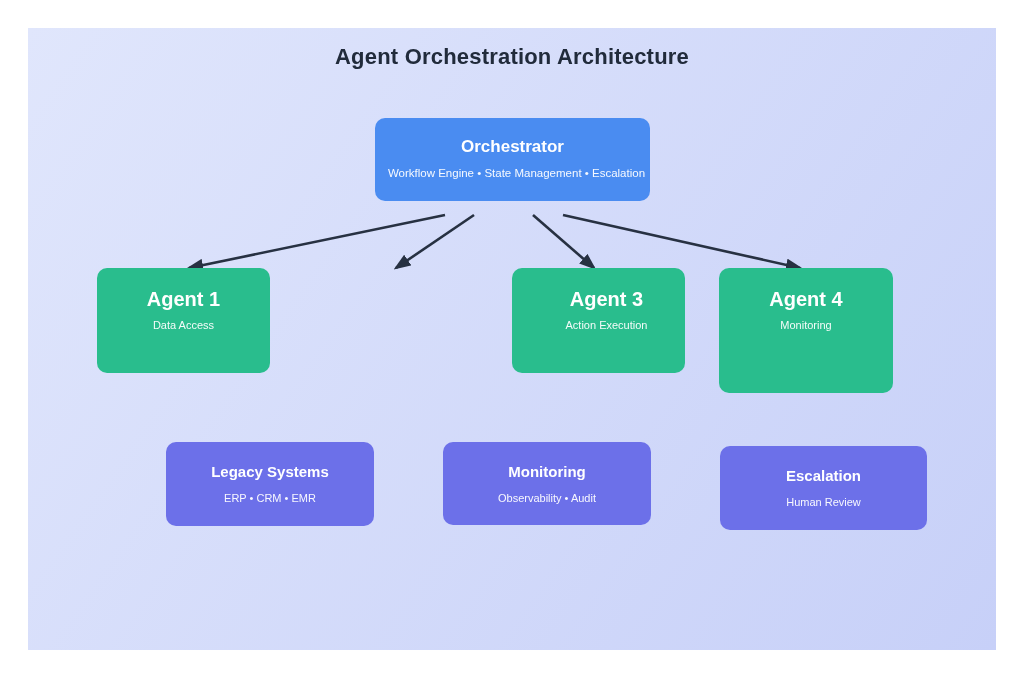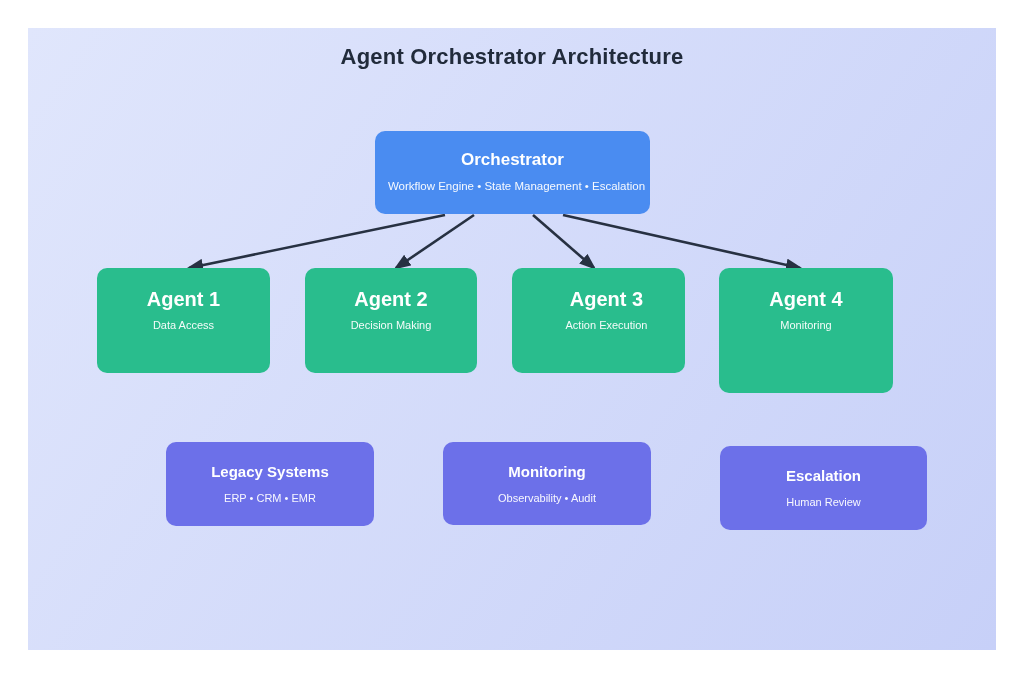--- a/index.html
+++ b/index.html
@@ -70,36 +70,36 @@
     color:rgba(255,255,255,.95);
   }
   .node.blue{ background:var(--node-blue); padding-top:19px; }
   .node.blue .node-title{ font-size:17px; }
   .node.blue .node-subtitle{ font-size:11.5px;padding-left:8px; }
   .node.green{ background:var(--node-green); padding-top:21px; }
   .node.green .node-title{ font-size:20px; }
   .node.purple{ background:var(--node-purple); padding-top:20px; }
   .node.purple .node-title{ font-size:15px; }
 
-  .node.orchestrator{ left:375px; top:131px; width:275px; height:83px; }
+  .node.orchestrator{ left:375px; top:118px; width:275px; height:83px; }
   .node.agent1{ left:97px;  top:268px; width:173px; height:105px; }
   .node.agent2{ left:305px; top:268px; width:172px; height:105px; }
   .node.agent3{ left:512px; top:268px; width:173px; height:105px;padding-left:16px; }
   .node.agent4{ left:719px; top:268px; width:174px; height:125px; }
   .node.legacy{     left:166px; top:442px; width:208px; height:84px; }
   .node.monitoring{ left:443px; top:442px; width:208px; height:83px; }
   .node.escalation{ left:720px; top:446px; width:207px; height:84px; }
 </style>
 </head>
 <body>
 
 <div class="page">
   <div class="panel"></div>
 
-  <div class="main-title">Agent Orchestrator Architecture</div>
+  <div class="main-title">Agent Orchestration Architecture</div>
 
   <svg class="edges" viewBox="0 0 1024 678" xmlns="http://www.w3.org/2000/svg">
     <defs>
       <marker id="arrowhead" viewBox="0 0 12 9" refX="10" refY="4.5" markerWidth="17" markerHeight="13" markerUnits="userSpaceOnUse" orient="auto">
         <path class="head" d="M0,0 L12,4.5 L0,9 Z"></path>
       </marker>
     </defs>
     <line x1="445" y1="215" x2="189" y2="268" marker-end="url(#arrowhead)"></line>
     <line x1="474" y1="215" x2="396" y2="268" marker-end="url(#arrowhead)"></line>
     <line x1="533" y1="215" x2="594" y2="268" marker-end="url(#arrowhead)"></line>
@@ -109,24 +109,20 @@
   <div class="node blue orchestrator">
     <div class="node-title">Orchestrator</div>
     <div class="node-subtitle">Workflow Engine • State Management • Escalation</div>
   </div>
 
   <div class="node green agent1">
     <div class="node-title">Agent 1</div>
     <div class="node-subtitle">Data Access</div>
   </div>
 
-  <div class="node green agent2">
-    <div class="node-title">Agent 2</div>
-    <div class="node-subtitle">Decision Making</div>
-  </div>
 
   <div class="node green agent3">
     <div class="node-title">Agent 3</div>
     <div class="node-subtitle">Action Execution</div>
   </div>
 
   <div class="node green agent4">
     <div class="node-title">Agent 4</div>
     <div class="node-subtitle">Monitoring</div>
   </div>

